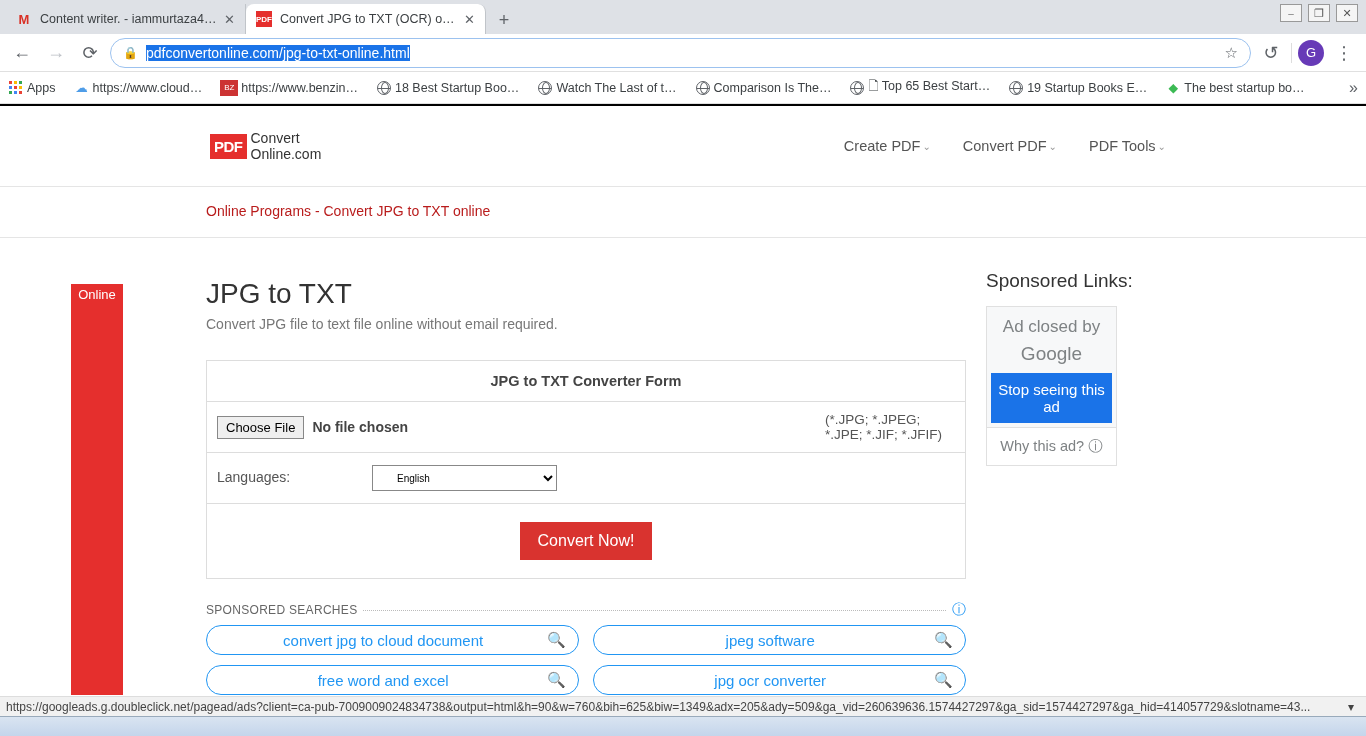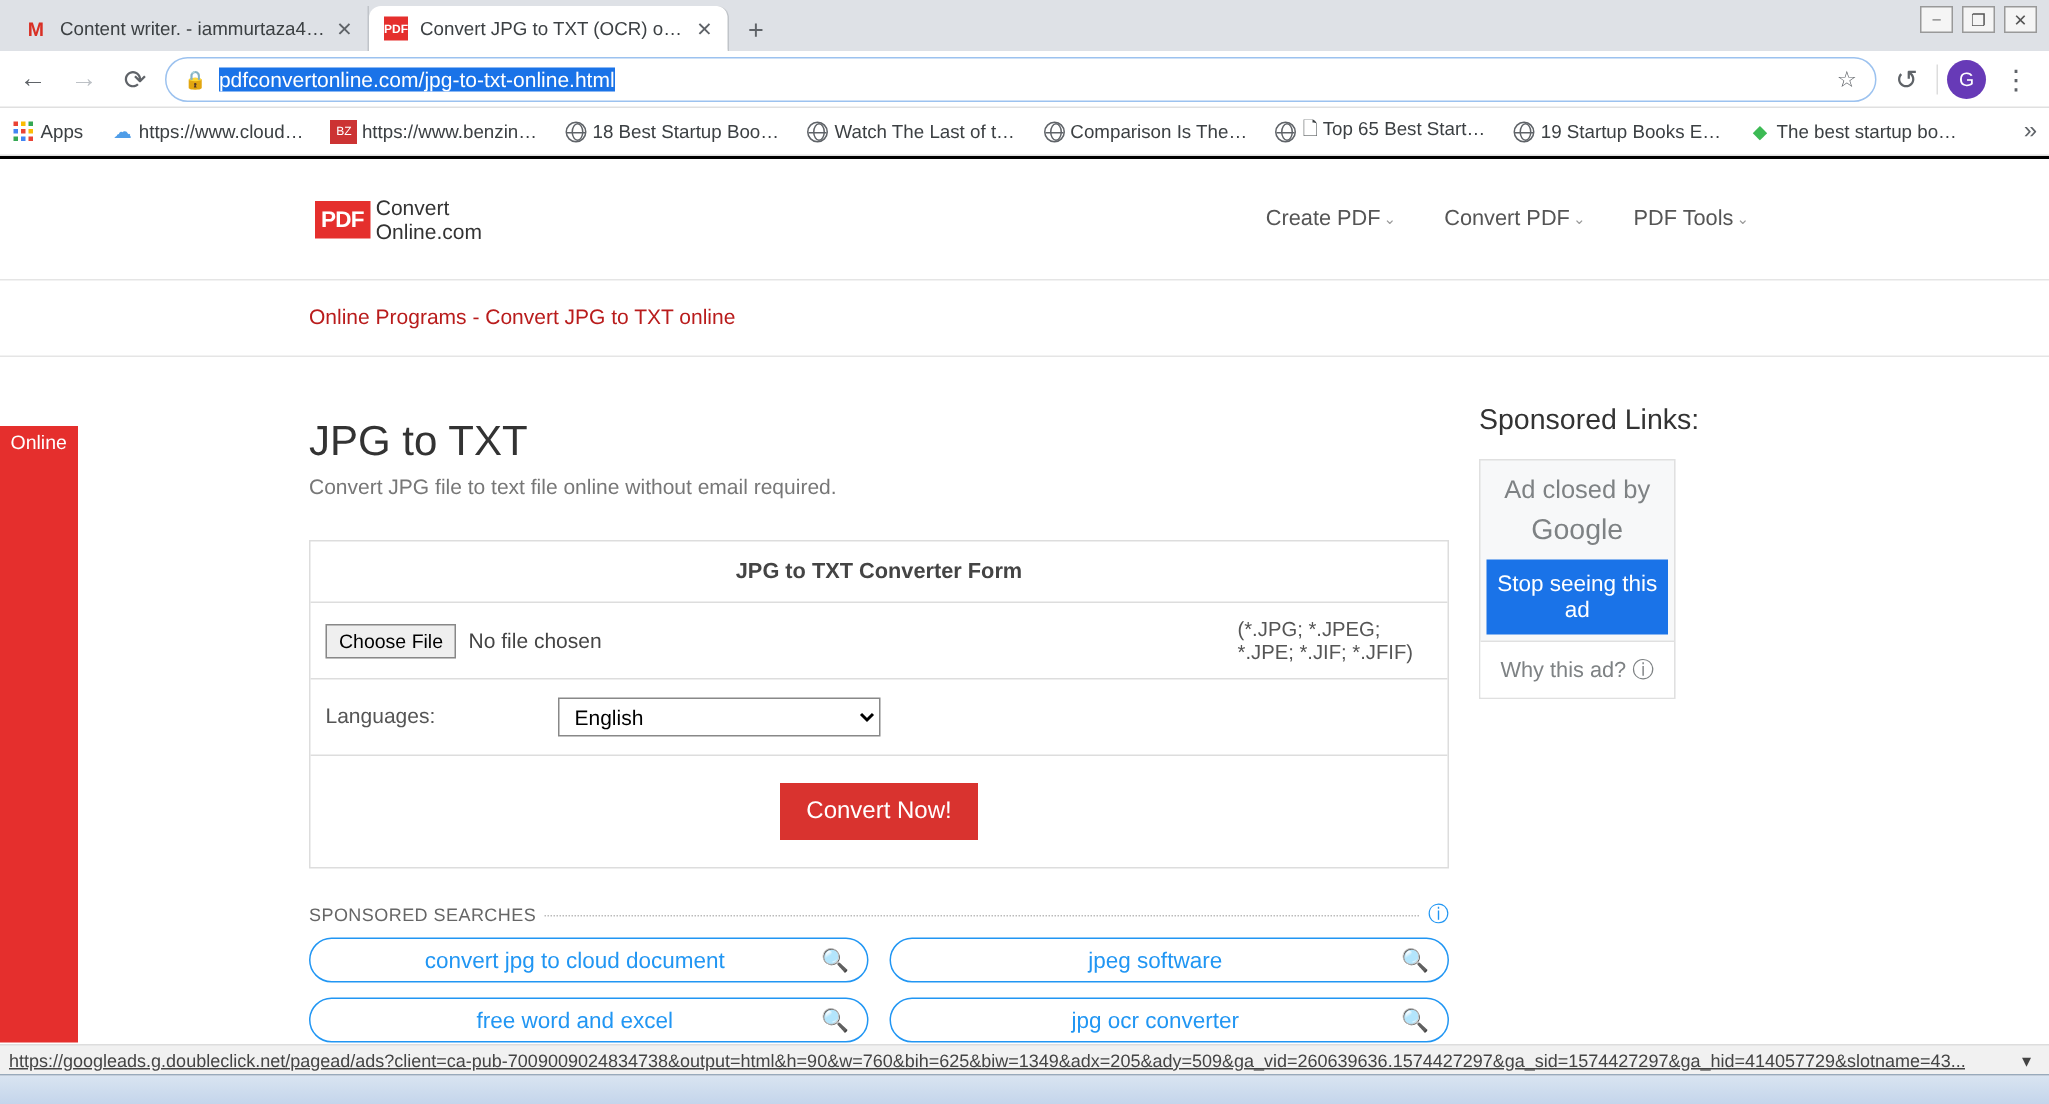--- a/index.html
+++ b/index.html
@@ -46,38 +46,38 @@
 .nav { margin-left: auto; display: flex; gap: 32px; font-size: 14.5px; color: #555; }
 .nav .item { cursor: pointer; display: flex; align-items: center; gap: 2px; }
 
 
 .band { border-top: 1px solid #e5e5e5; border-bottom: 1px solid #e5e5e5; padding: 16px 0 18px 206px; }
 .band h1 { font-size: 23px; color: #333; font-weight: 500; margin-bottom: 4px; }
 .band p { font-size: 14px; color: #b91c1c; }
 
 
 .main { display: flex; padding: 40px 0 0 0; }
-.left-col { width: 206px; display: flex; justify-content: flex-start; padding-right: 12px; padding-top: 6px; }
+.left-col { width: 206px; display: flex; justify-content: center; padding-right: 12px; padding-top: 6px; }
 .badge-online { background: #e52f2d; color: #fff; font-size: 13px; padding: 3px 7px; }
 .center-col { width: 760px; }
 .right-col { flex: 1; padding-left: 20px; }
 
 .center-col h2 { font-size: 28px; color: #333; font-weight: 500; margin-bottom: 6px; }
 .center-col .sub { font-size: 14px; color: #777; margin-bottom: 28px; }
 
 
 .formbox { border: 1px solid #ddd; width: 100%; }
 .formbox .hdr { text-align: center; font-size: 14.5px; font-weight: bold; color: #444; padding: 12px; border-bottom: 1px solid #ddd; }
 .formbox .row { display: flex; border-bottom: 1px solid #ddd; }
 .formbox .row .c1 { width: 155px; padding: 16px 10px; font-size: 14px; color: #555; }
 .formbox .row .c2 { flex: 1; padding: 12px 10px; display: flex; align-items: center; }
 .formbox .row .c3 { width: 150px; padding: 10px; font-size: 13.5px; color: #555; }
 .choosefile { border: 1px solid #888; background: #efefef; padding: 3px 8px; font-size: 13px; cursor: pointer; margin-right: 8px; }
-.nofile { font-size: 14px; color: #444; }
-.lang-select { width: 215px; height: 26px; border: 1px solid #888; padding: 2px 6px; font-size: 14px; background: #fff; }
+.nofile { font-size: 14px; color: #444; font-weight: bold; }
+.lang-select { width: 185px; height: 26px; border: 1px solid #888; padding: 2px 20px; font-size: 10px; background: #fff; }
 .submit-row { text-align: center; padding: 18px; }
 .convert-btn { background: #d9332f; color: #fff; border: none; padding: 10px 18px; font-size: 16px; cursor: pointer; }
 
 
 .spon-hdr { display: flex; align-items: center; margin-top: 22px; margin-bottom: 6px; }
 .spon-hdr .lbl { font-size: 12px; color: #666; letter-spacing: 0.3px; }
 .spon-hdr .line { flex: 1; height: 1px; border-bottom: 1px dotted #bbb; margin: 0 6px; }
 .spon-hdr .info { color: #2196f3; font-size: 14px; }
 .spon-grid { display: grid; grid-template-columns: 1fr 1fr; gap: 10px 14px; }
 .spon-pill { border: 1px solid #2196f3; border-radius: 18px; height: 30px; display: flex; align-items: center; padding: 0 12px; color: #2196f3; font-size: 15px; cursor: pointer; }
@@ -294,16 +294,16 @@
         <div class="google">Google</div>
         <div class="stop">Stop seeing this ad</div>
         <div class="why">Why this ad? ⓘ</div>
       </div>
     </div>
   </div>
 
 </div>
 
 <div class="statusbar">
-  <span style="overflow:hidden;text-overflow:ellipsis;text-decoration:underline;">https://googleads.g.doubleclick.net/pagead/ads?client=ca-pub-7009009024834738&amp;output=html&amp;h=90&amp;w=760&amp;bih=625&amp;biw=1349&amp;adx=205&amp;ady=509&amp;ga_vid=260639636.1574427297&amp;ga_sid=1574427297&amp;ga_hid=414057729&amp;slotname=43...</span>
+  <span style="overflow:hidden;text-overflow:ellipsis;">https://googleads.g.doubleclick.net/pagead/ads?client=ca-pub-7009009024834738&amp;output=html&amp;h=90&amp;w=760&amp;bih=625&amp;biw=1349&amp;adx=205&amp;ady=509&amp;ga_vid=260639636.1574427297&amp;ga_sid=1574427297&amp;ga_hid=414057729&amp;slotname=43...</span>
   <span class="arrow">▾</span>
 </div>
 <div class="taskbar"></div>
 
 </body></html>

